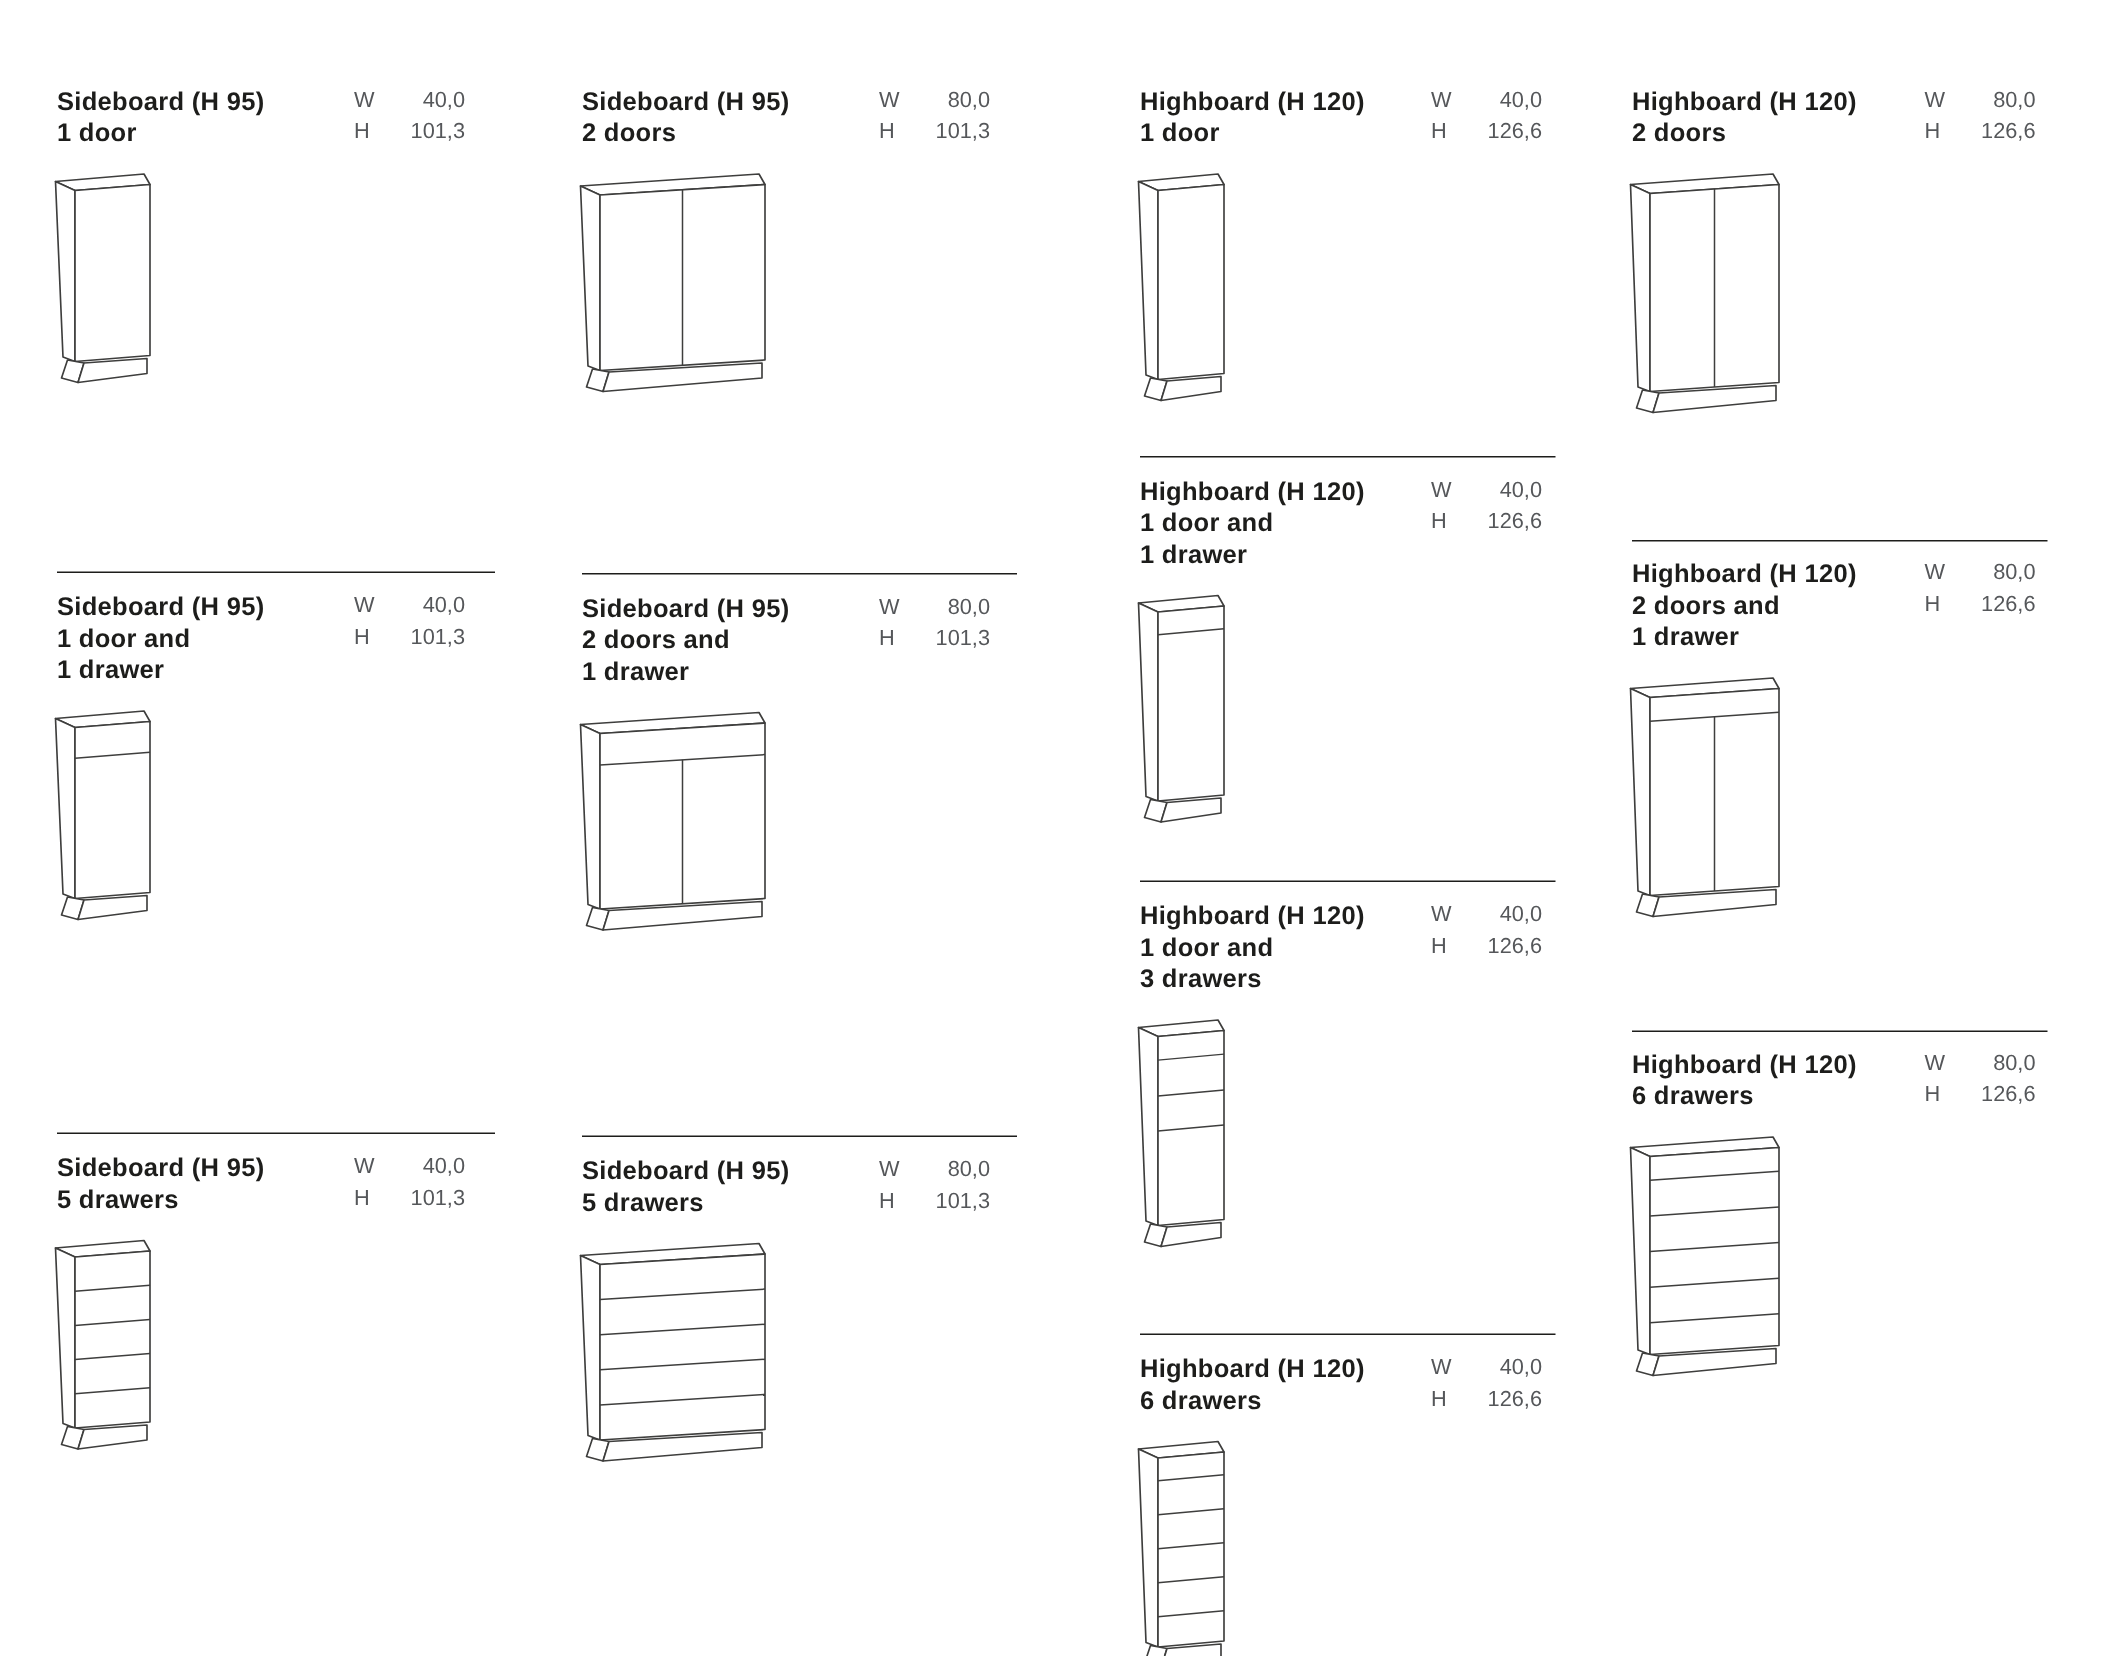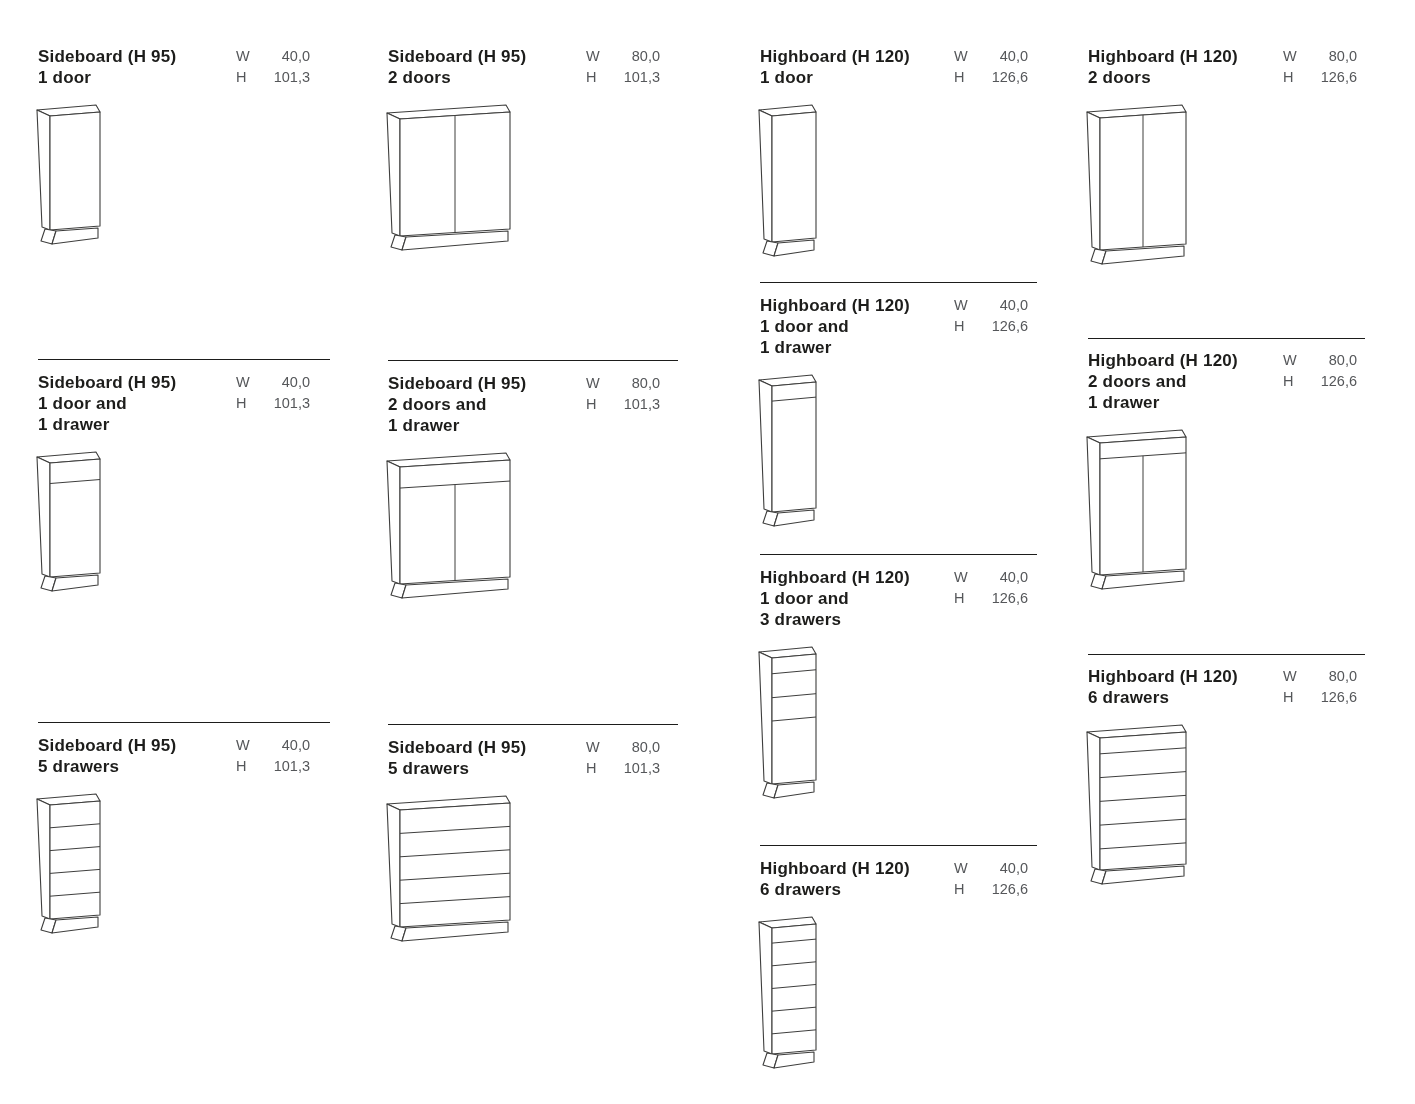--- a/index.html
+++ b/index.html
@@ -8,21 +8,21 @@
     width:1415px;height:1104px;
     background:#fff;
     font-family:"Liberation Sans",sans-serif;
     overflow:hidden;
   }
   .column{position:absolute;top:0;}
   .col-0{left:38px;width:292px;}
   .col-1{left:388px;width:290px;}
   .col-2{left:760px;width:277px;}
   .col-3{left:1088px;width:277px;}
-  .cell{position:relative;box-sizing:border-box;}
+  .cell{position:relative;box-sizing:border-box;margin-top:11px;}
   .cell.has-rule{border-top:1px solid #1d1d1b;}
   .title{
     margin:0;
     font-size:17px;line-height:21px;font-weight:bold;
     letter-spacing:0.2px;
     color:#1d1d1b;
     white-space:pre-line;
   }
   .dims{
     position:absolute;

